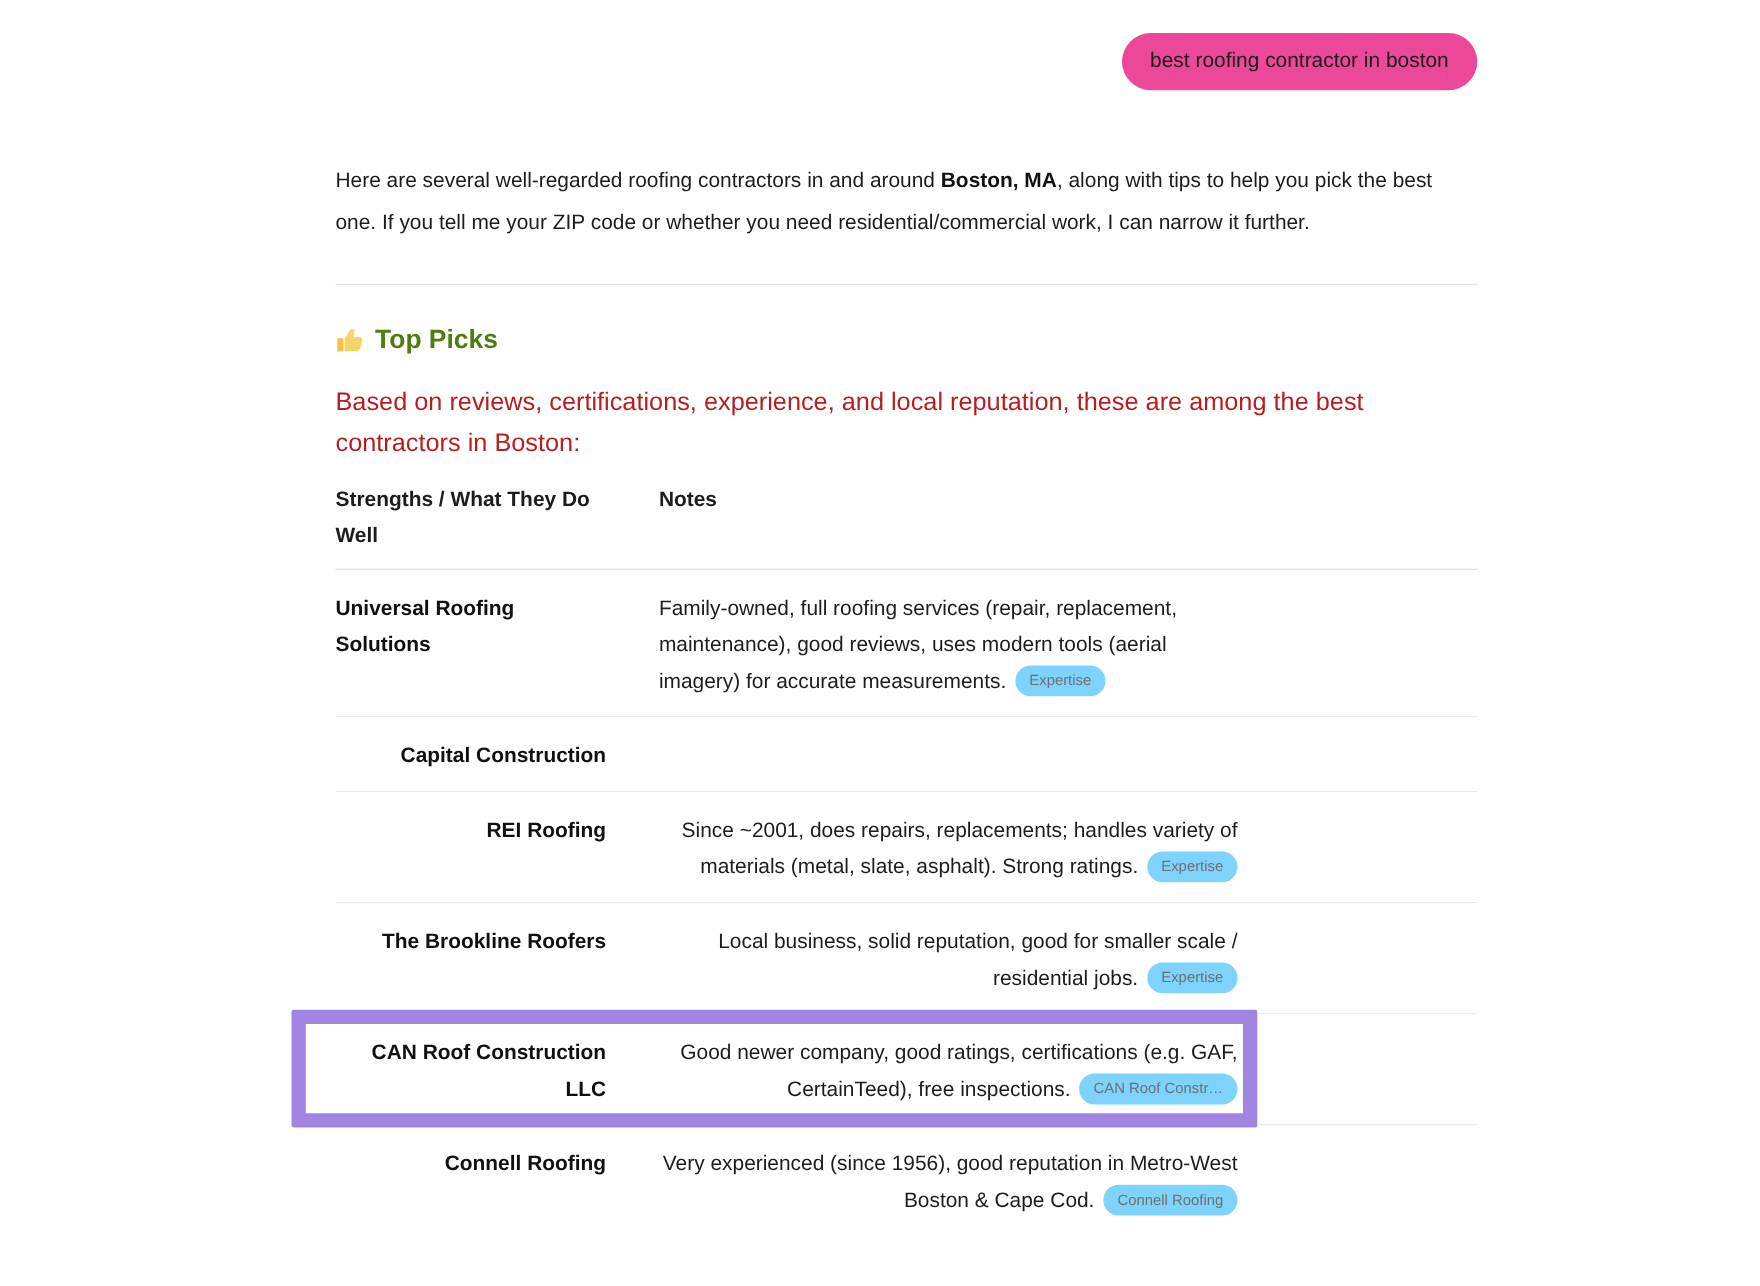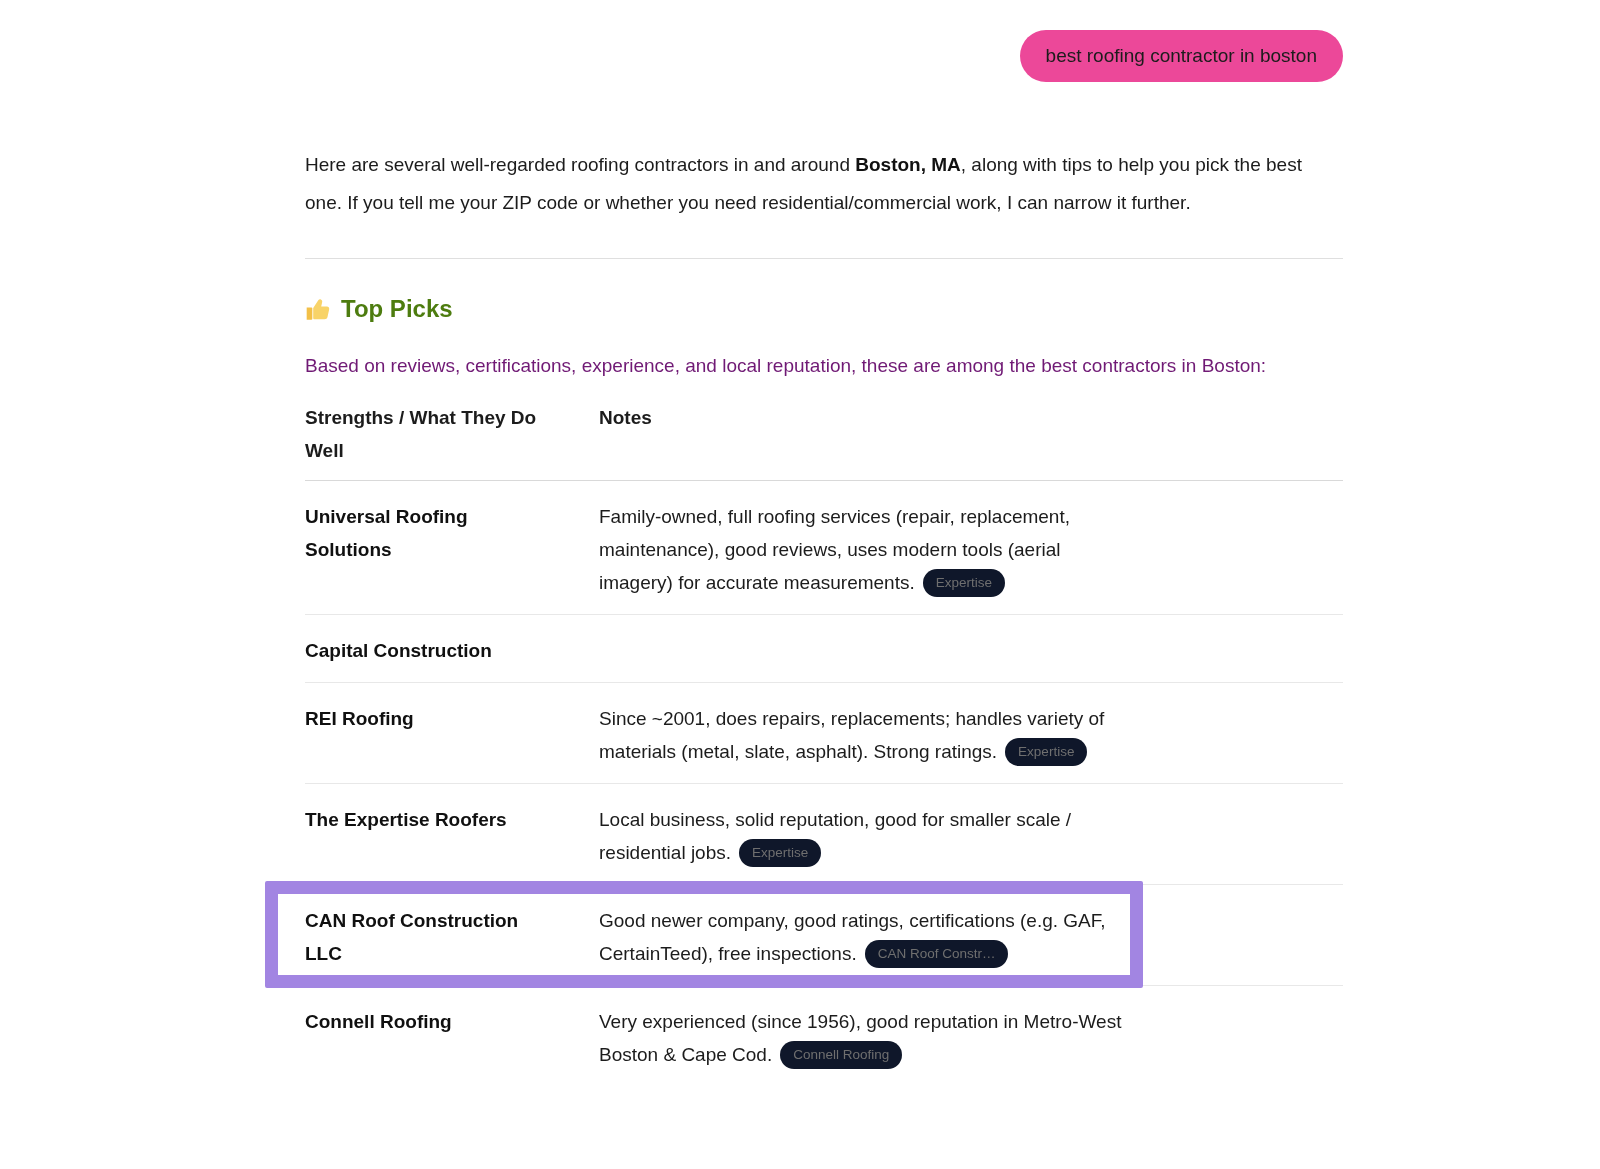--- a/index.html
+++ b/index.html
@@ -55,49 +55,49 @@
     line-height: 30px;
     font-weight: bold;
     color: #4d7c0f;
     display: flex;
     align-items: center;
     gap: 9px;
   }
   .thumb-icon { width: 27px; height: 27px; display: inline-block; flex: 0 0 auto; }
   .section-subtitle {
     margin: 23px 0 0 0;
-    font-size: 19px;
+    font-size: 23px;
     line-height: 37px;
-    color: #701a75;
+    color: #b91c1c;
   }
   
   .table { margin-top: 17px; }
   .thead, .trow {
     display: grid;
     grid-template-columns: 294px 566px 1fr;
   }
   .thead {
     font-weight: bold;
     font-size: 19px;
     color: #101010;
     padding-bottom: 13px;
     border-bottom: 1px solid #d9d9d9;
   }
   .trow {
     padding: 19px 0 15px 0;
     position: relative;
   }
-  .trow + .trow { border-top: 1px solid #e8e8e8; }
+  .trow + .trow { border-top: 1px solid #e8e8e8; text-align: right; }
   .cell { font-size: 19px; line-height: 33px; }
   .c1 { font-weight: bold; color: #101010; padding-right: 48px; }
   .c2 { padding-right: 40px; color: #1c1c1c; }
   .c3 { color: #1c1c1c; }
   .badge {
     display: inline-block;
-    background: #0f172a;
+    background: #7dd3fc;
     color: #6f6f6f;
     font-size: 13.5px;
     line-height: 14px;
     padding: 7px 13px;
     border-radius: 14px;
     margin-left: 8px;
     vertical-align: 2px;
     white-space: nowrap;
     cursor: pointer;
   }
@@ -161,21 +161,21 @@
       <div class="cell c3"></div>
     </div>
 
     <div class="trow">
       <div class="cell c1">REI Roofing</div>
       <div class="cell c2"><span>Since ~2001, does repairs, replacements; handles variety of materials (metal, slate, asphalt). Strong ratings.</span><span class="badge">Expertise</span></div>
       <div class="cell c3"></div>
     </div>
 
     <div class="trow">
-      <div class="cell c1">The Expertise Roofers</div>
+      <div class="cell c1">The Brookline Roofers</div>
       <div class="cell c2"><span>Local business, solid reputation, good for smaller scale / residential jobs.</span><span class="badge">Expertise</span></div>
       <div class="cell c3"></div>
     </div>
 
     <div class="trow">
       <div class="highlight-box"></div>
       <div class="cell c1">CAN Roof Construction LLC</div>
       <div class="cell c2"><span>Good newer company, good ratings, certifications (e.g. GAF, CertainTeed), free inspections.</span><span class="badge">CAN Roof Constr…</span></div>
       <div class="cell c3"></div>
     </div>

